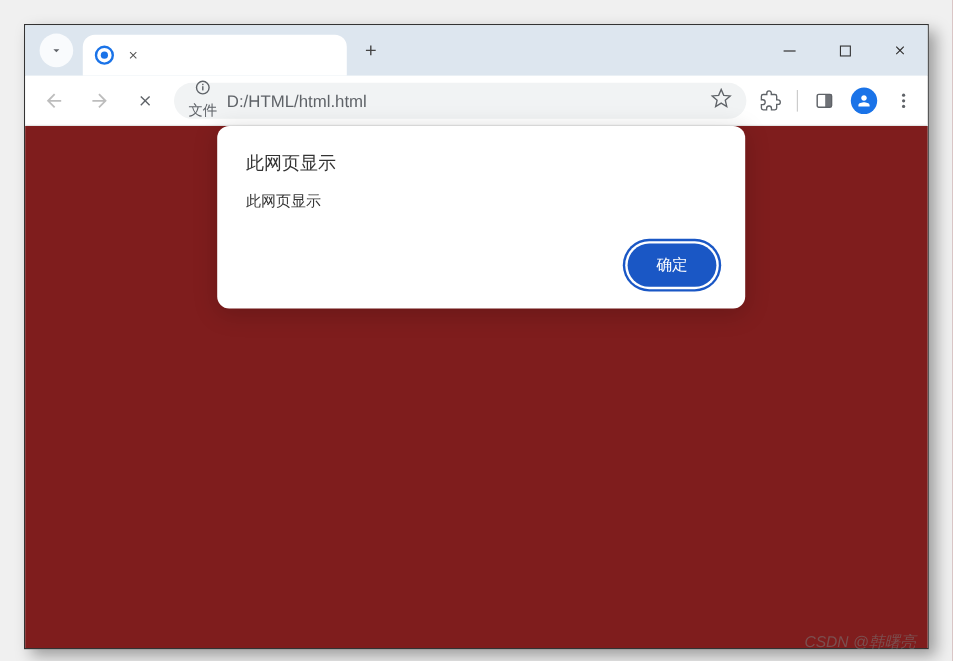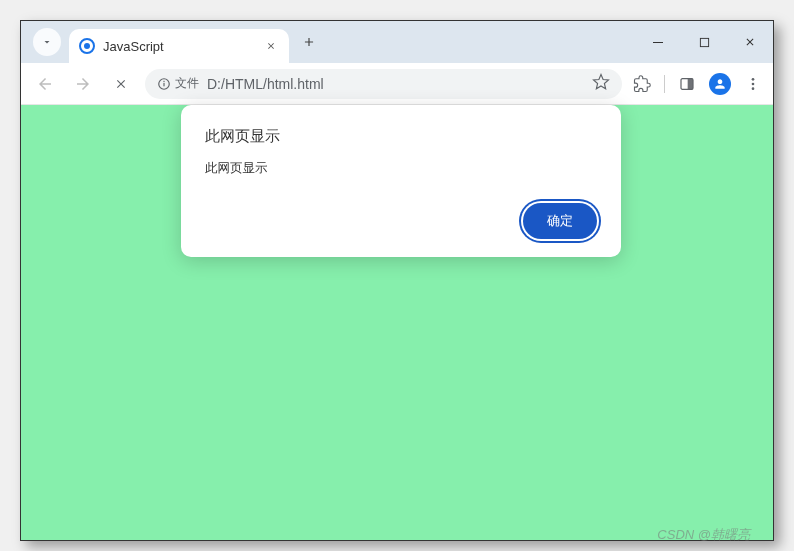--- a/index.html
+++ b/index.html
@@ -140,20 +140,21 @@
       gap: 8px;
       color: #444;
       font-size: 14px;
     }
     .file-chip {
       display: flex;
       align-items: center;
       gap: 4px;
       color: #5f6368;
       font-size: 12px;
+      flex-direction: column;
     }
     .url-text { color: #5f6368; flex: 1; }
     .star-icon { color: #5f6368; cursor: pointer; }
     .toolbar-right { display: flex; align-items: center; gap: 12px; }
     .ext-icon, .side-icon, .menu-icon {
       width: 20px;
       height: 20px;
       display:flex;
       align-items:center;
       justify-content:center;
@@ -168,21 +169,21 @@
       background: #1a73e8;
       display: flex;
       align-items: center;
       justify-content: center;
       cursor: pointer;
     }
     .profile-icon svg { fill: #fff; }
     
     .content {
       flex: 1;
-      background: #86efac;
+      background: #7f1d1d;
       position: relative;
     }
     
     .dialog {
       position: absolute;
       top: 0;
       left: 160px;
       width: 440px;
       background: #fff;
       border-radius: 10px;
@@ -198,42 +199,41 @@
       border: none;
       border-radius: 22px;
       padding: 9px 24px;
       font-size: 13px;
       cursor: pointer;
       box-shadow: 0 0 0 2px #fff, 0 0 0 4px #1a57c5;
     }
     
     .watermark {
       position: absolute;
-      right: 23px;
+      right: 10px;
       bottom: -4px;
       color: rgba(120,120,120,0.55);
       font-size: 13px;
       font-style: italic;
       pointer-events: none;
     }
   </style>
 </head>
 <body>
 
 <div class="window">
 
   <div class="titlebar">
     <div class="tab-dropdown">
       <svg width="12" height="12" viewBox="0 0 24 24">
           <path d="M7 10l5 5 5-5z" fill="#5f6368"></path>
         </svg>
     </div>
     <div class="tab">
       <span class="tab-favicon"></span>
-      <span class="tab-title">JavaScript</span>
       <span class="tab-close">
         <svg width="10" height="10" viewBox="0 0 24 24">
             <path d="M19 6.41L17.59 5 12 10.59 6.41 5 5 6.41 10.59 12 5 17.59 6.41 19 12 13.41 17.59 19 19 17.59 13.41 12z" fill="#555"></path>
           </svg>
       </span>
     </div>
     <div class="new-tab">
       <svg width="14" height="14" viewBox="0 0 24 24">
           <path d="M19 13h-6v6h-2v-6H5v-2h6V5h2v6h6v2z" fill="#444"></path>
         </svg>

